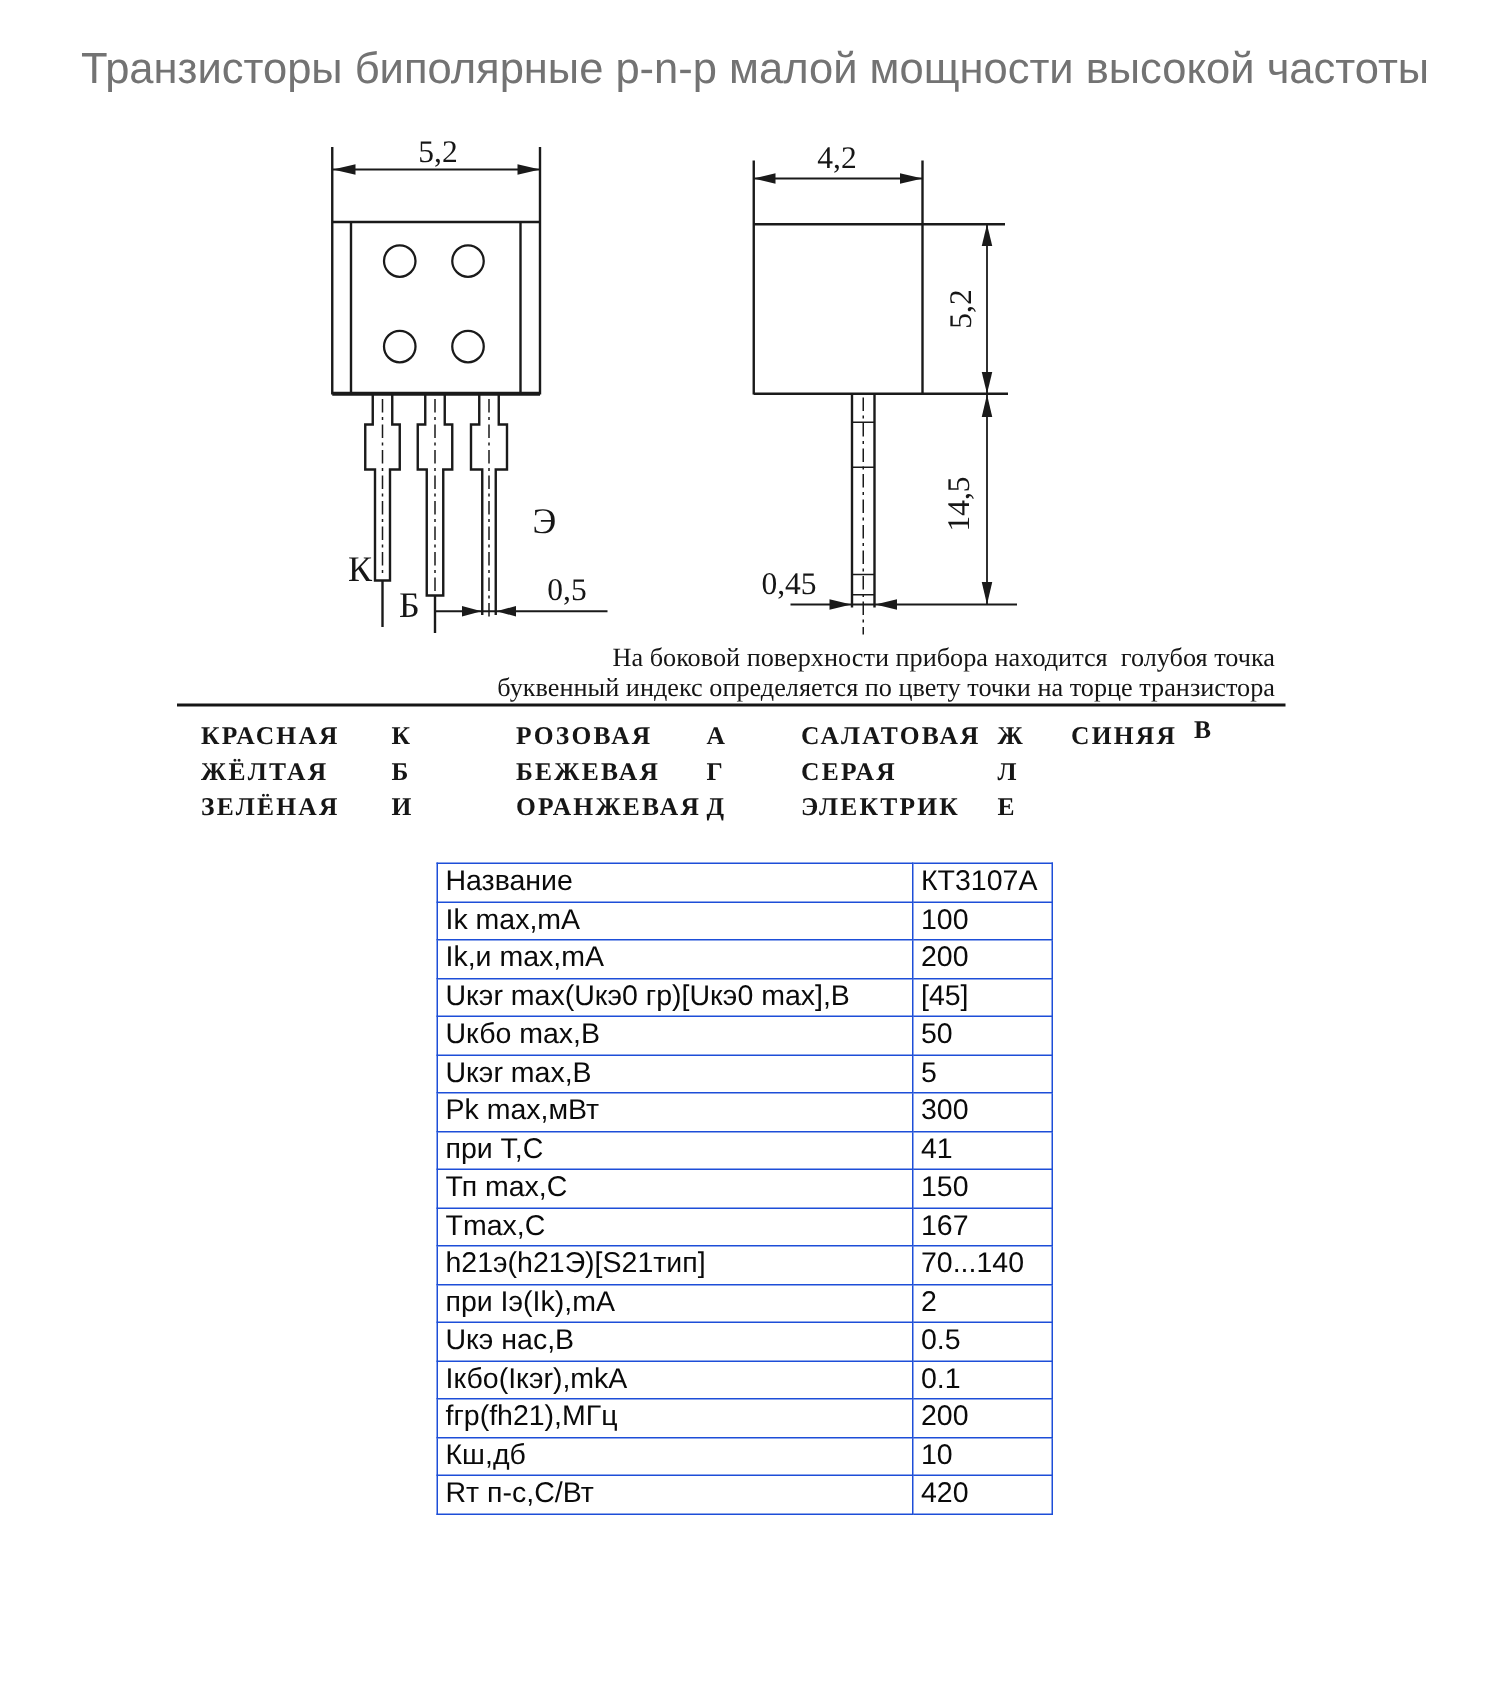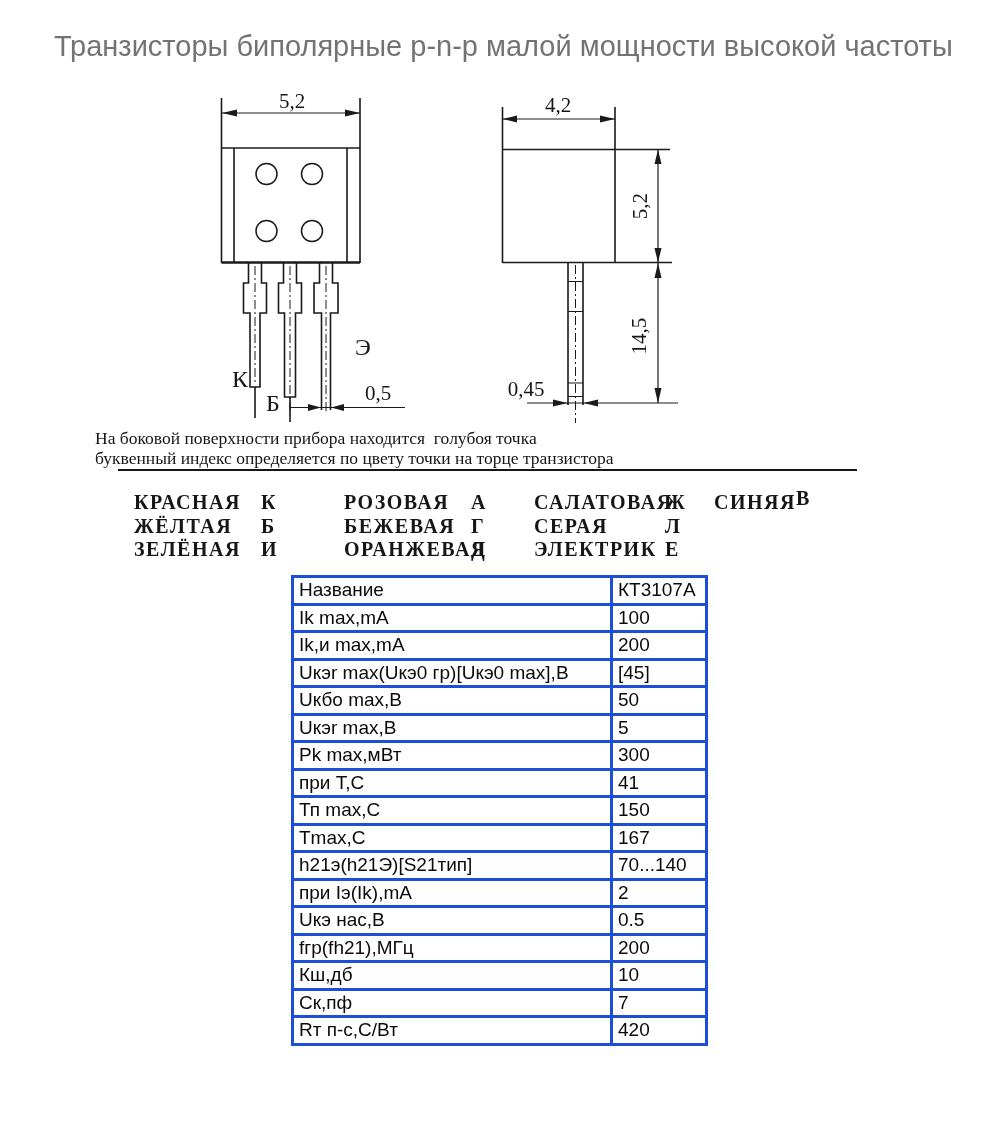--- a/index.html
+++ b/index.html
@@ -6,35 +6,35 @@
   body{
     width:1000px;height:1131px;background:#ffffff;position:relative;
     font-family:"Liberation Sans",sans-serif;color:#000;overflow:hidden;
   }
   .abs{position:absolute;}
   .page-title{
     left:54px;top:30px;width:900px;
     font-size:29px;font-weight:400;color:#737373;white-space:nowrap;
   }
   .note-block{
-    left:95px;top:428px;width:755px;text-align:left;
+    left:95px;top:428px;width:755px;text-align:right;
     font-family:"Liberation Serif",serif;font-size:17.5px;color:#151515;
   }
   .note-line{line-height:20px;white-space:pre;}
   .rule{left:118px;top:469px;width:739px;height:2px;background:#161616;}
   .cc{
-    font-family:"Liberation Serif",serif;font-size:20px;font-weight:700;
-    color:#161616;letter-spacing:1.5px;white-space:nowrap;margin-top:10px;
+    font-family:"Liberation Serif",serif;font-size:17px;font-weight:700;
+    color:#161616;letter-spacing:1.5px;white-space:nowrap;
   }
   table.params{
     position:absolute;left:291px;top:575px;width:396px;
     border-collapse:collapse;table-layout:fixed;
   }
   table.params td{
-    border:3px solid #1d4ed8;font-size:19px;line-height:22.5px;
+    border:1px solid #1d4ed8;font-size:19px;line-height:22.5px;
     padding:1px 2px 1px 5px;color:#0a0a0a;overflow:hidden;white-space:nowrap;
   }
   td.c-label{width:309px;}
   td.c-value{width:85px;}
   svg text{fill:#161616;}
   .dim-text{font-family:"Liberation Serif",serif;font-size:21px;}
   .pin-text{font-family:"Liberation Serif",serif;font-size:24px;}
 </style>
 </head>
 <body>
@@ -218,29 +218,29 @@
       </tr>
     <tr>
         <td class="c-label">при Iэ(Ik),mA</td>
         <td class="c-value">2</td>
       </tr>
     <tr>
         <td class="c-label">Uкэ нас,В</td>
         <td class="c-value">0.5</td>
       </tr>
     <tr>
+        <td class="c-label">Iкбо(Iкэr),mkA</td>
+        <td class="c-value">0.1</td>
+      </tr>
+    <tr>
         <td class="c-label">fгр(fh21),МГц</td>
         <td class="c-value">200</td>
       </tr>
     <tr>
         <td class="c-label">Кш,дб</td>
         <td class="c-value">10</td>
       </tr>
     <tr>
-        <td class="c-label">Ск,пф</td>
-        <td class="c-value">7</td>
-      </tr>
-    <tr>
         <td class="c-label">Rт п-с,С/Вт</td>
         <td class="c-value">420</td>
       </tr>
   </tbody>
 </table>
 
 </body></html>

